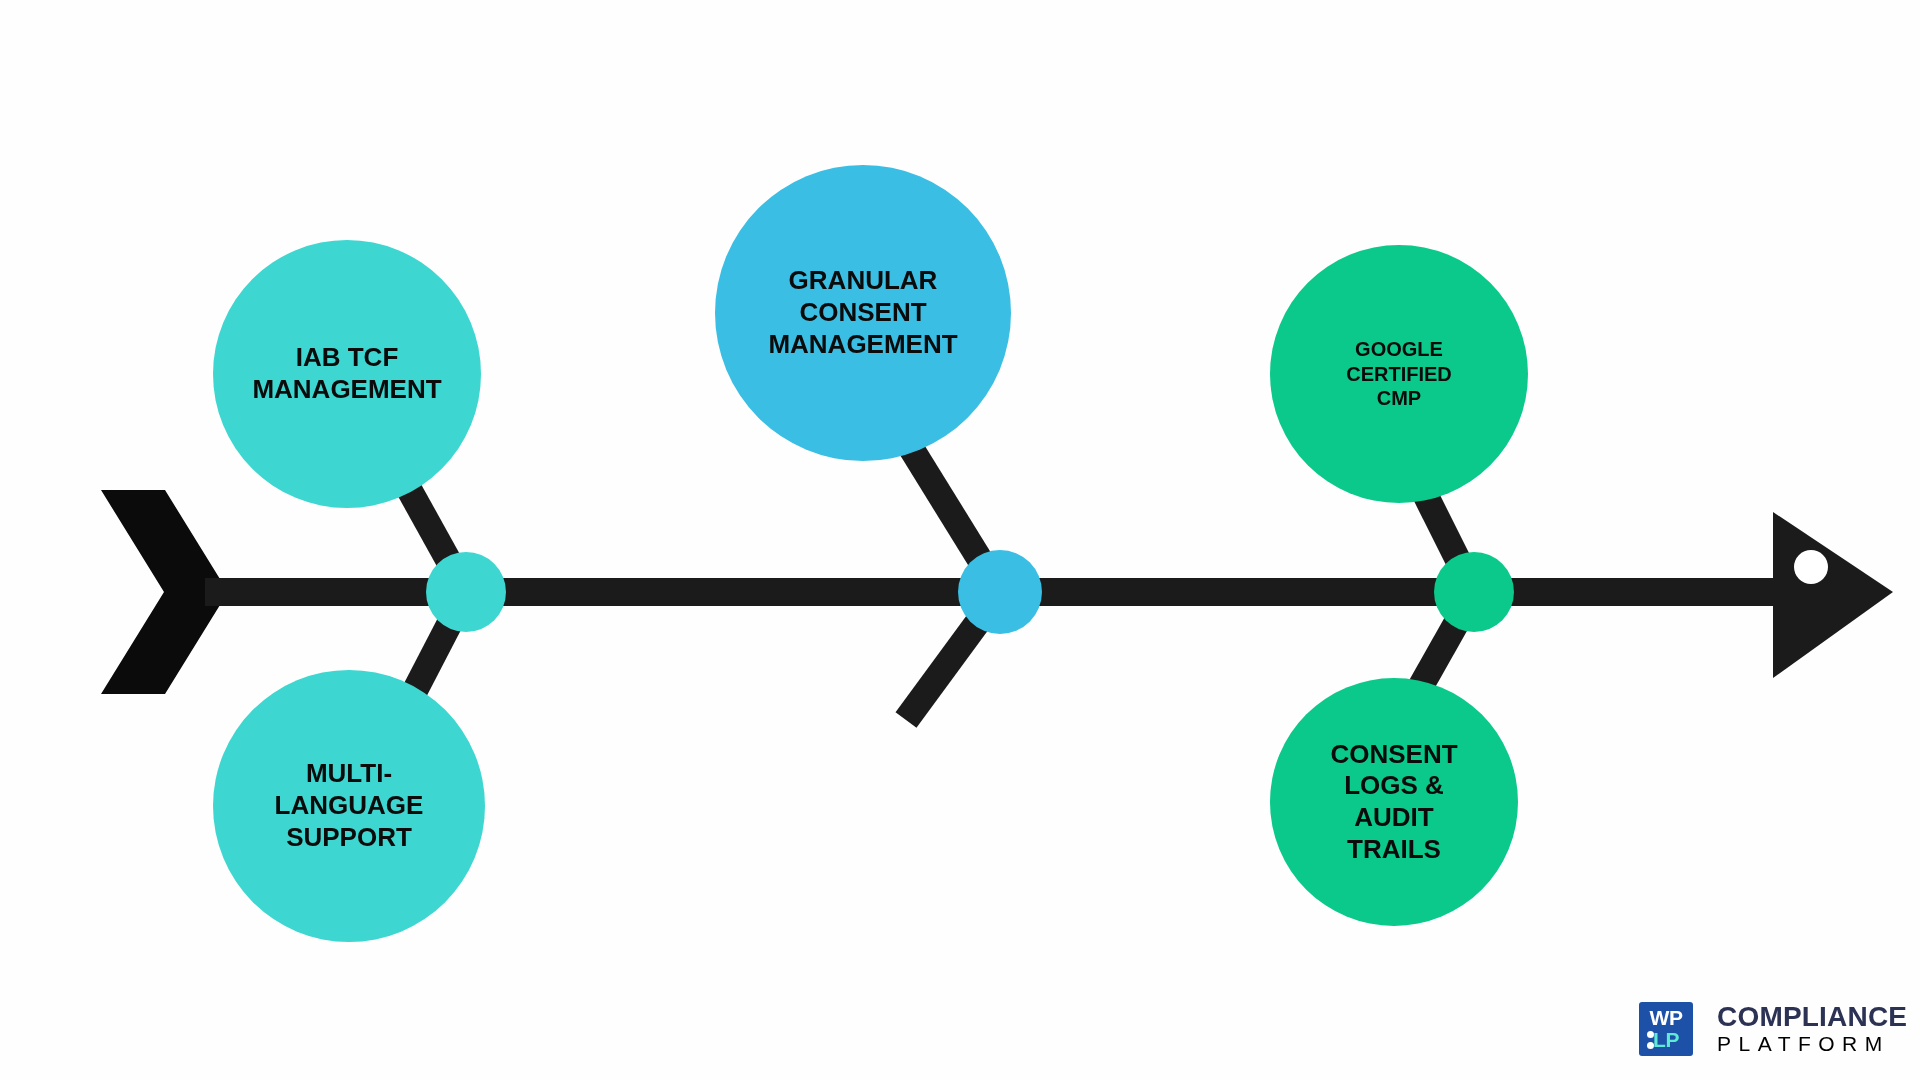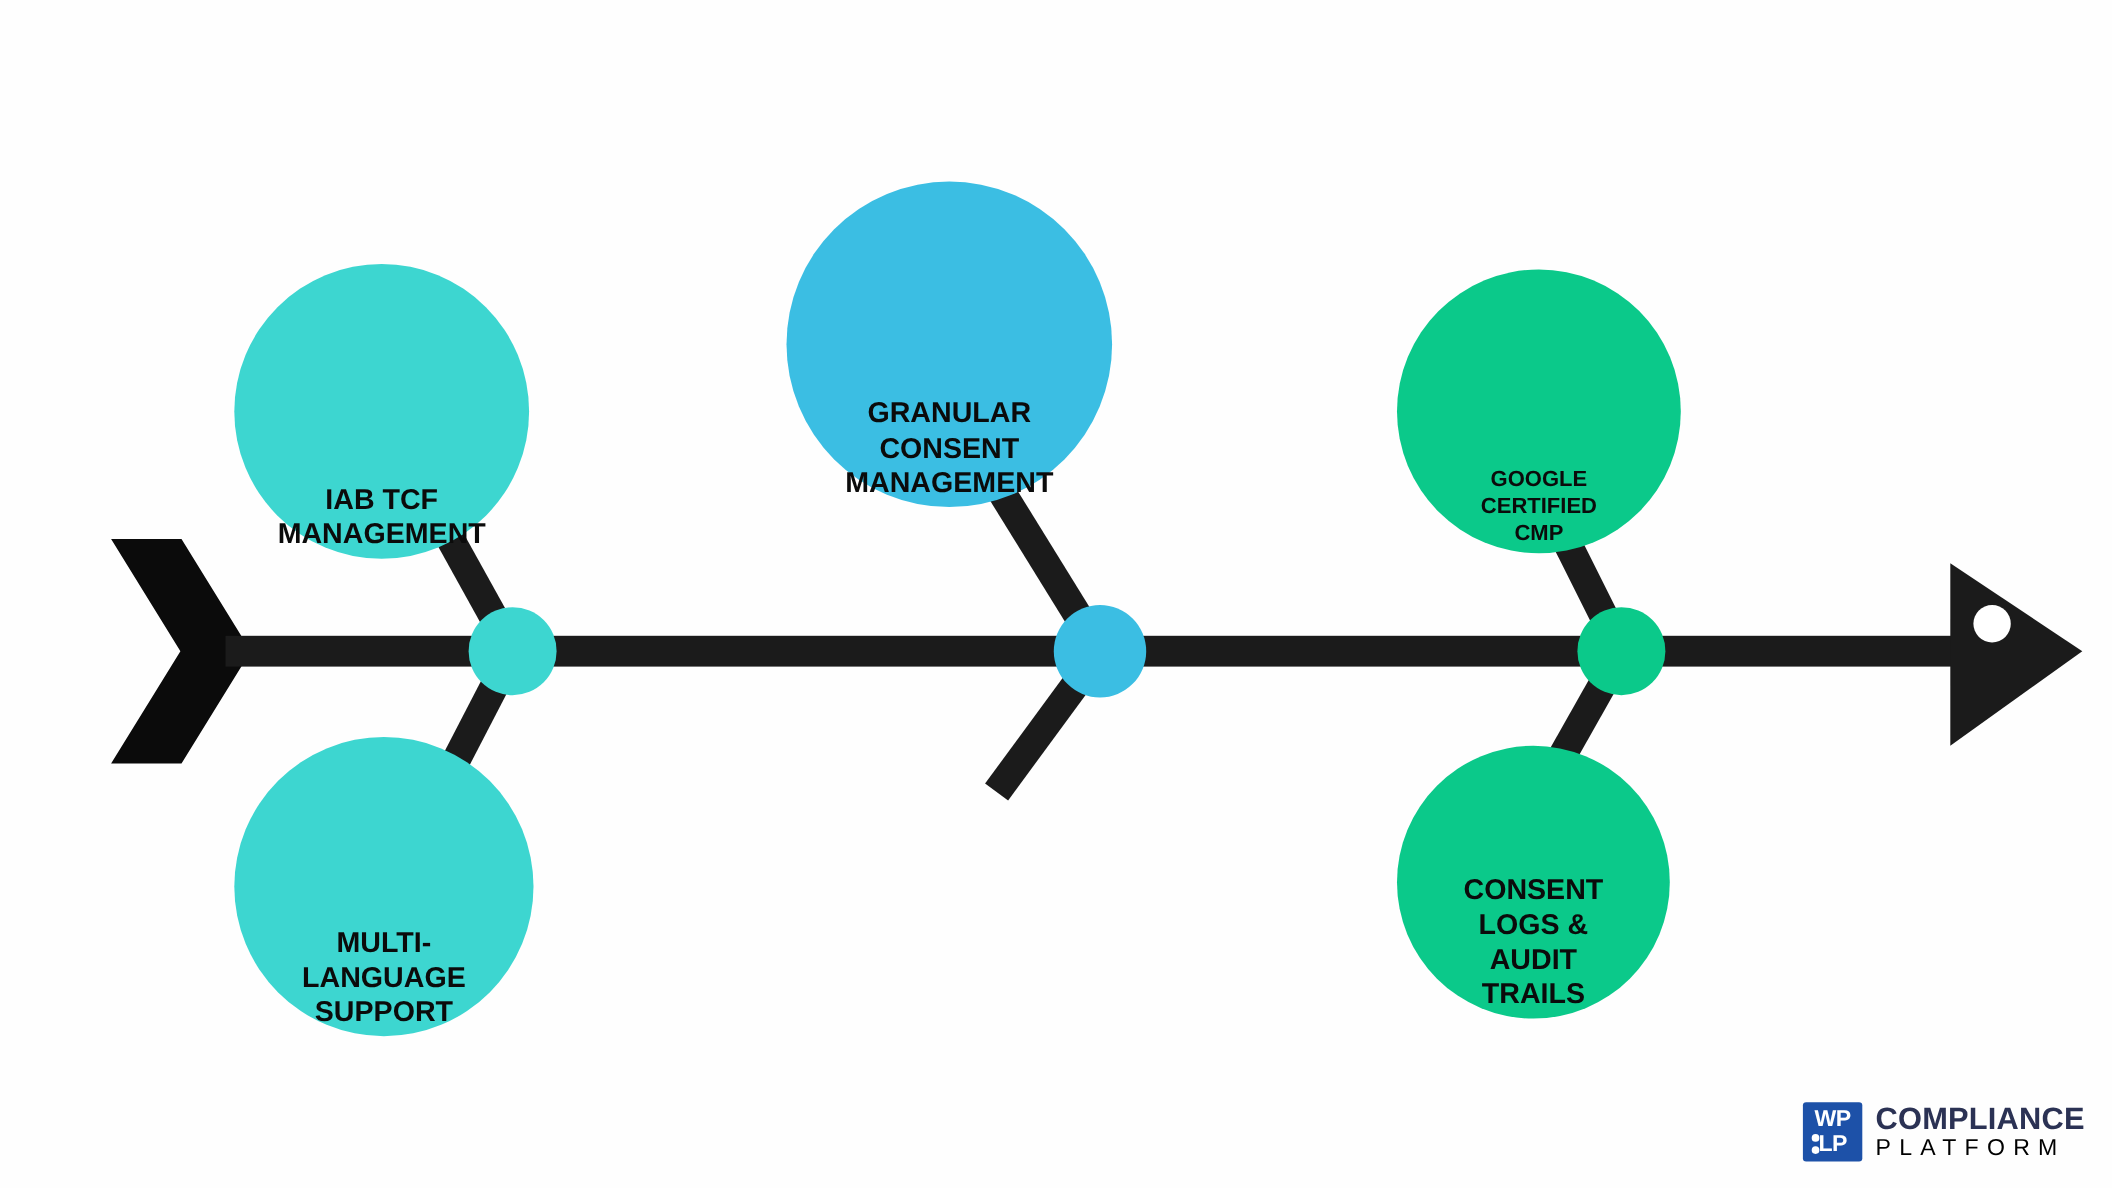--- a/index.html
+++ b/index.html
@@ -61,21 +61,21 @@
     top: 0;
     width: 1920px;
     height: 1080px;
   }
 
   
   .bubble {
     position: absolute;
     border-radius: 50%;
     display: flex;
-    align-items: flex-end;
+    align-items: center;
     justify-content: center;
     text-align: center;
     color: #0b0b0b;
     font-family: "Liberation Sans", sans-serif;
     font-weight: bold;
     line-height: 1.22;
     box-sizing: border-box;
     padding: 6px 10px;
     white-space: pre-line;
   }
@@ -87,21 +87,21 @@
   }
 
   
   #logo {
     position: absolute;
     left: 1639px;
     top: 1000px;
     height: 58px;
     display: flex;
     align-items: center;
-    gap: 12px;
+    gap: 24px;
     justify-content: center;
   }
   #logo-mark {
     width: 54px;
     height: 54px;
     background: #1d51a8;
     border-radius: 3px;
     position: relative;
     flex: 0 0 auto;
   }
@@ -115,21 +115,21 @@
     font-weight: bold;
     font-size: 21px;
     letter-spacing: -0.5px;
     line-height: 22px;
   }
   #logo-mark .lm-bottom {
     position: absolute;
     left: 0; right: 0;
     top: 27px;
     text-align: center;
-    color: #ffffff;
+    color: #5eead4;
     font-family: "Liberation Sans", sans-serif;
     font-weight: bold;
     font-size: 21px;
     letter-spacing: -0.5px;
     line-height: 22px;
     padding-left: 0;
     box-sizing: border-box;
   }
   #logo-mark .lm-dots {
     position: absolute;

